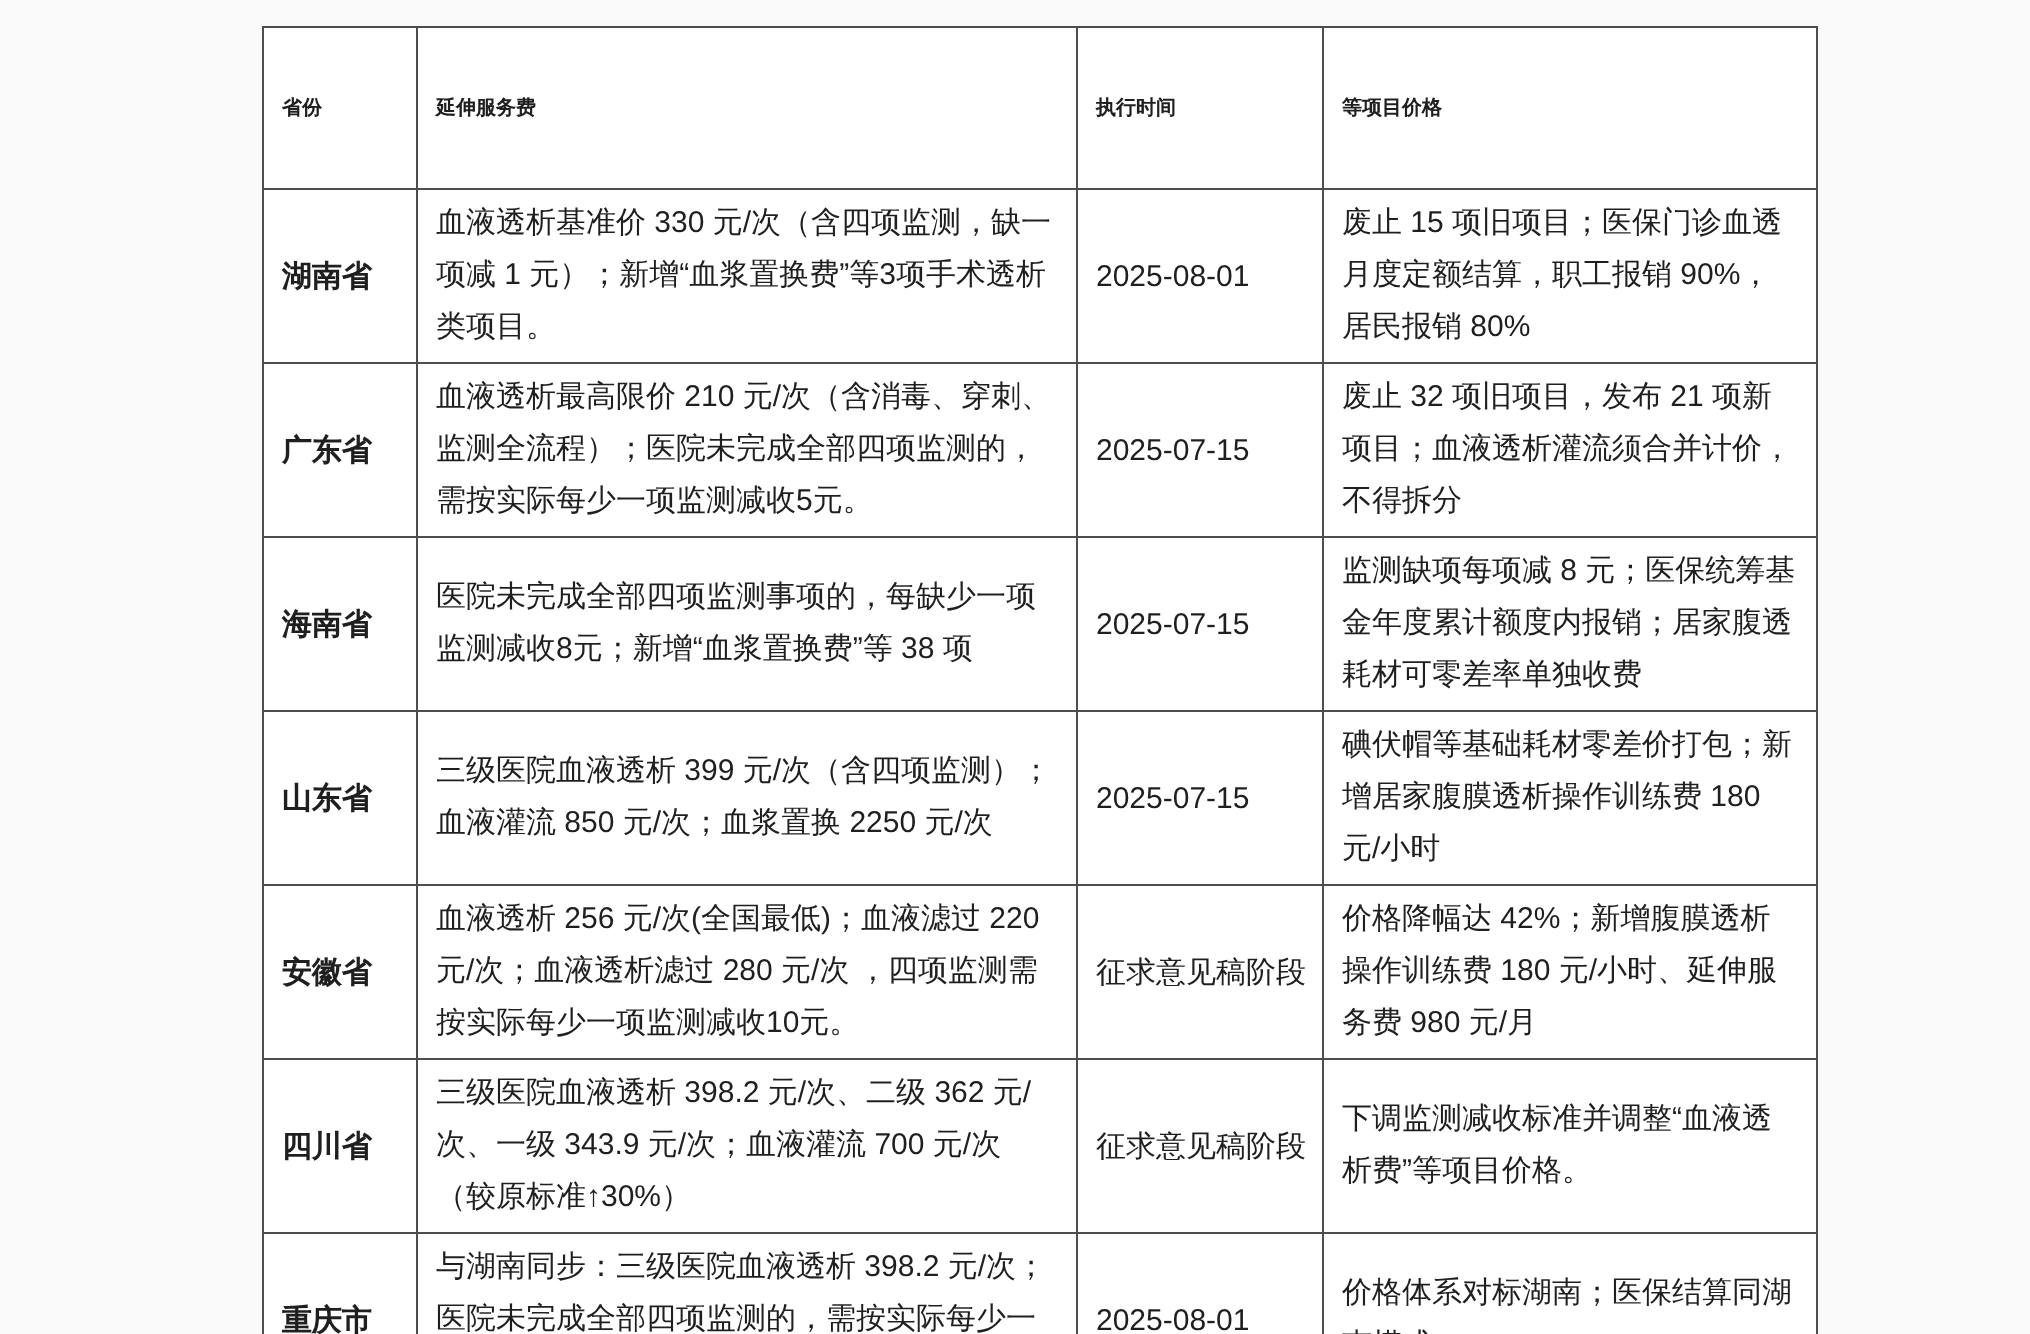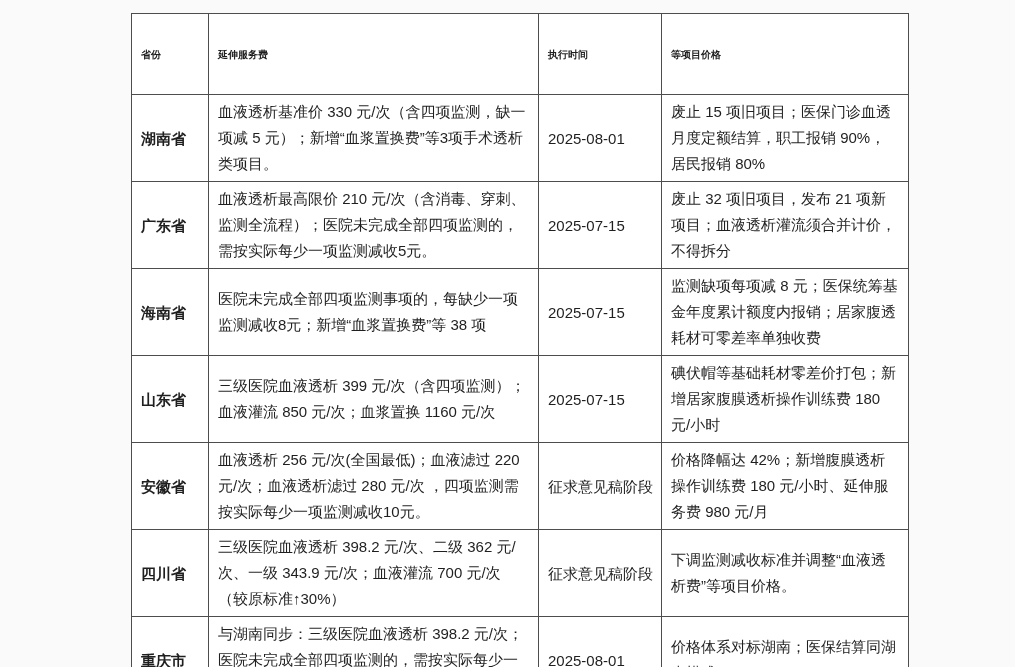--- a/index.html
+++ b/index.html
@@ -71,39 +71,39 @@
       <tr>
         <th>省份</th>
         <th>延伸服务费</th>
         <th>执行时间</th>
         <th>等项目价格</th>
       </tr>
     </thead>
     <tbody>
       <tr>
         <td class="col-province">湖南省</td>
-        <td class="col-adjustment">血液透析基准价 330 元/次（含四项监测，缺一项减 5 元）；新增“血浆置换费”等3项手术透析类项目。</td>
+        <td class="col-adjustment">血液透析基准价 330 元/次（含四项监测，缺一项减 1 元）；新增“血浆置换费”等3项手术透析类项目。</td>
         <td class="col-time">2025-08-01</td>
         <td class="col-notes">废止 15 项旧项目；医保门诊血透月度定额结算，职工报销 90%，居民报销 80%</td>
       </tr>
       <tr>
         <td class="col-province">广东省</td>
         <td class="col-adjustment">血液透析最高限价 210 元/次（含消毒、穿刺、监测全流程）；医院未完成全部四项监测的，需按实际每少一项监测减收5元。</td>
         <td class="col-time">2025-07-15</td>
         <td class="col-notes">废止 32 项旧项目，发布 21 项新项目；血液透析灌流须合并计价，不得拆分</td>
       </tr>
       <tr>
         <td class="col-province">海南省</td>
         <td class="col-adjustment">医院未完成全部四项监测事项的，每缺少一项监测减收8元；新增“血浆置换费”等 38 项</td>
         <td class="col-time">2025-07-15</td>
         <td class="col-notes">监测缺项每项减 8 元；医保统筹基金年度累计额度内报销；居家腹透耗材可零差率单独收费</td>
       </tr>
       <tr>
         <td class="col-province">山东省</td>
-        <td class="col-adjustment">三级医院血液透析 399 元/次（含四项监测）；血液灌流 850 元/次；血浆置换 1160 元/次</td>
+        <td class="col-adjustment">三级医院血液透析 399 元/次（含四项监测）；血液灌流 850 元/次；血浆置换 2250 元/次</td>
         <td class="col-time">2025-07-15</td>
         <td class="col-notes">碘伏帽等基础耗材零差价打包；新增居家腹膜透析操作训练费 180 元/小时</td>
       </tr>
       <tr>
         <td class="col-province">安徽省</td>
         <td class="col-adjustment">血液透析 256 元/次(全国最低)；血液滤过 220 元/次；血液透析滤过 280 元/次 ，四项监测需按实际每少一项监测减收10元。</td>
         <td class="col-time">征求意见稿阶段</td>
         <td class="col-notes">价格降幅达 42%；新增腹膜透析操作训练费 180 元/小时、延伸服务费 980 元/月</td>
       </tr>
       <tr>

